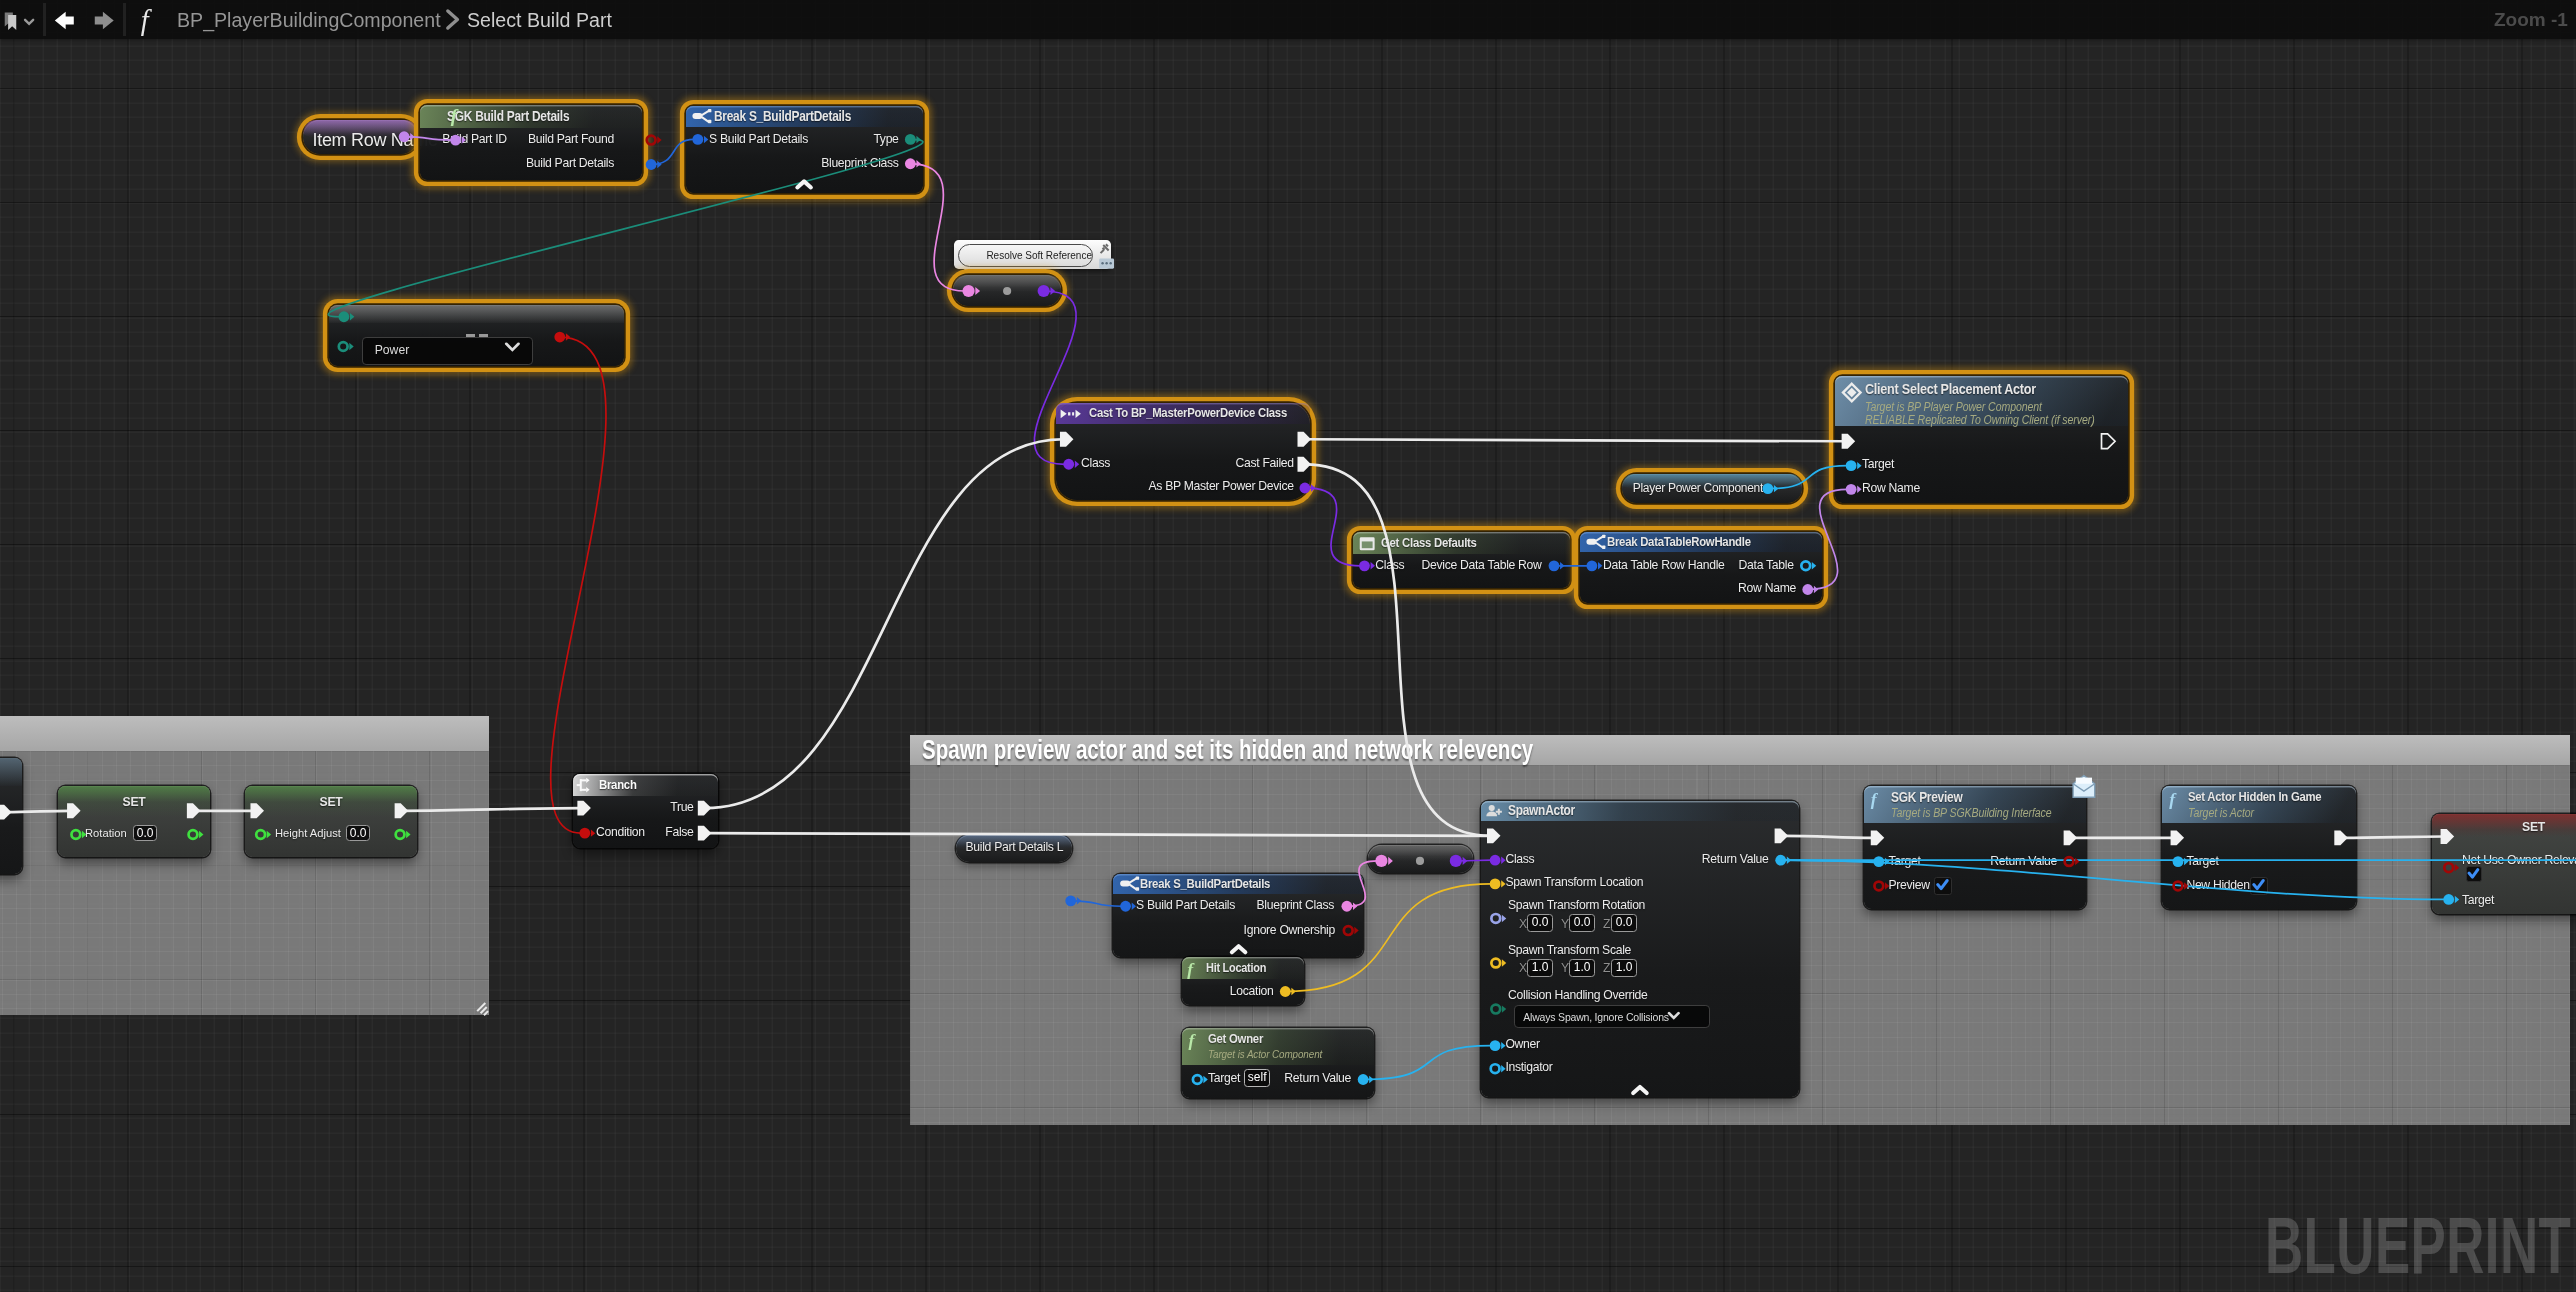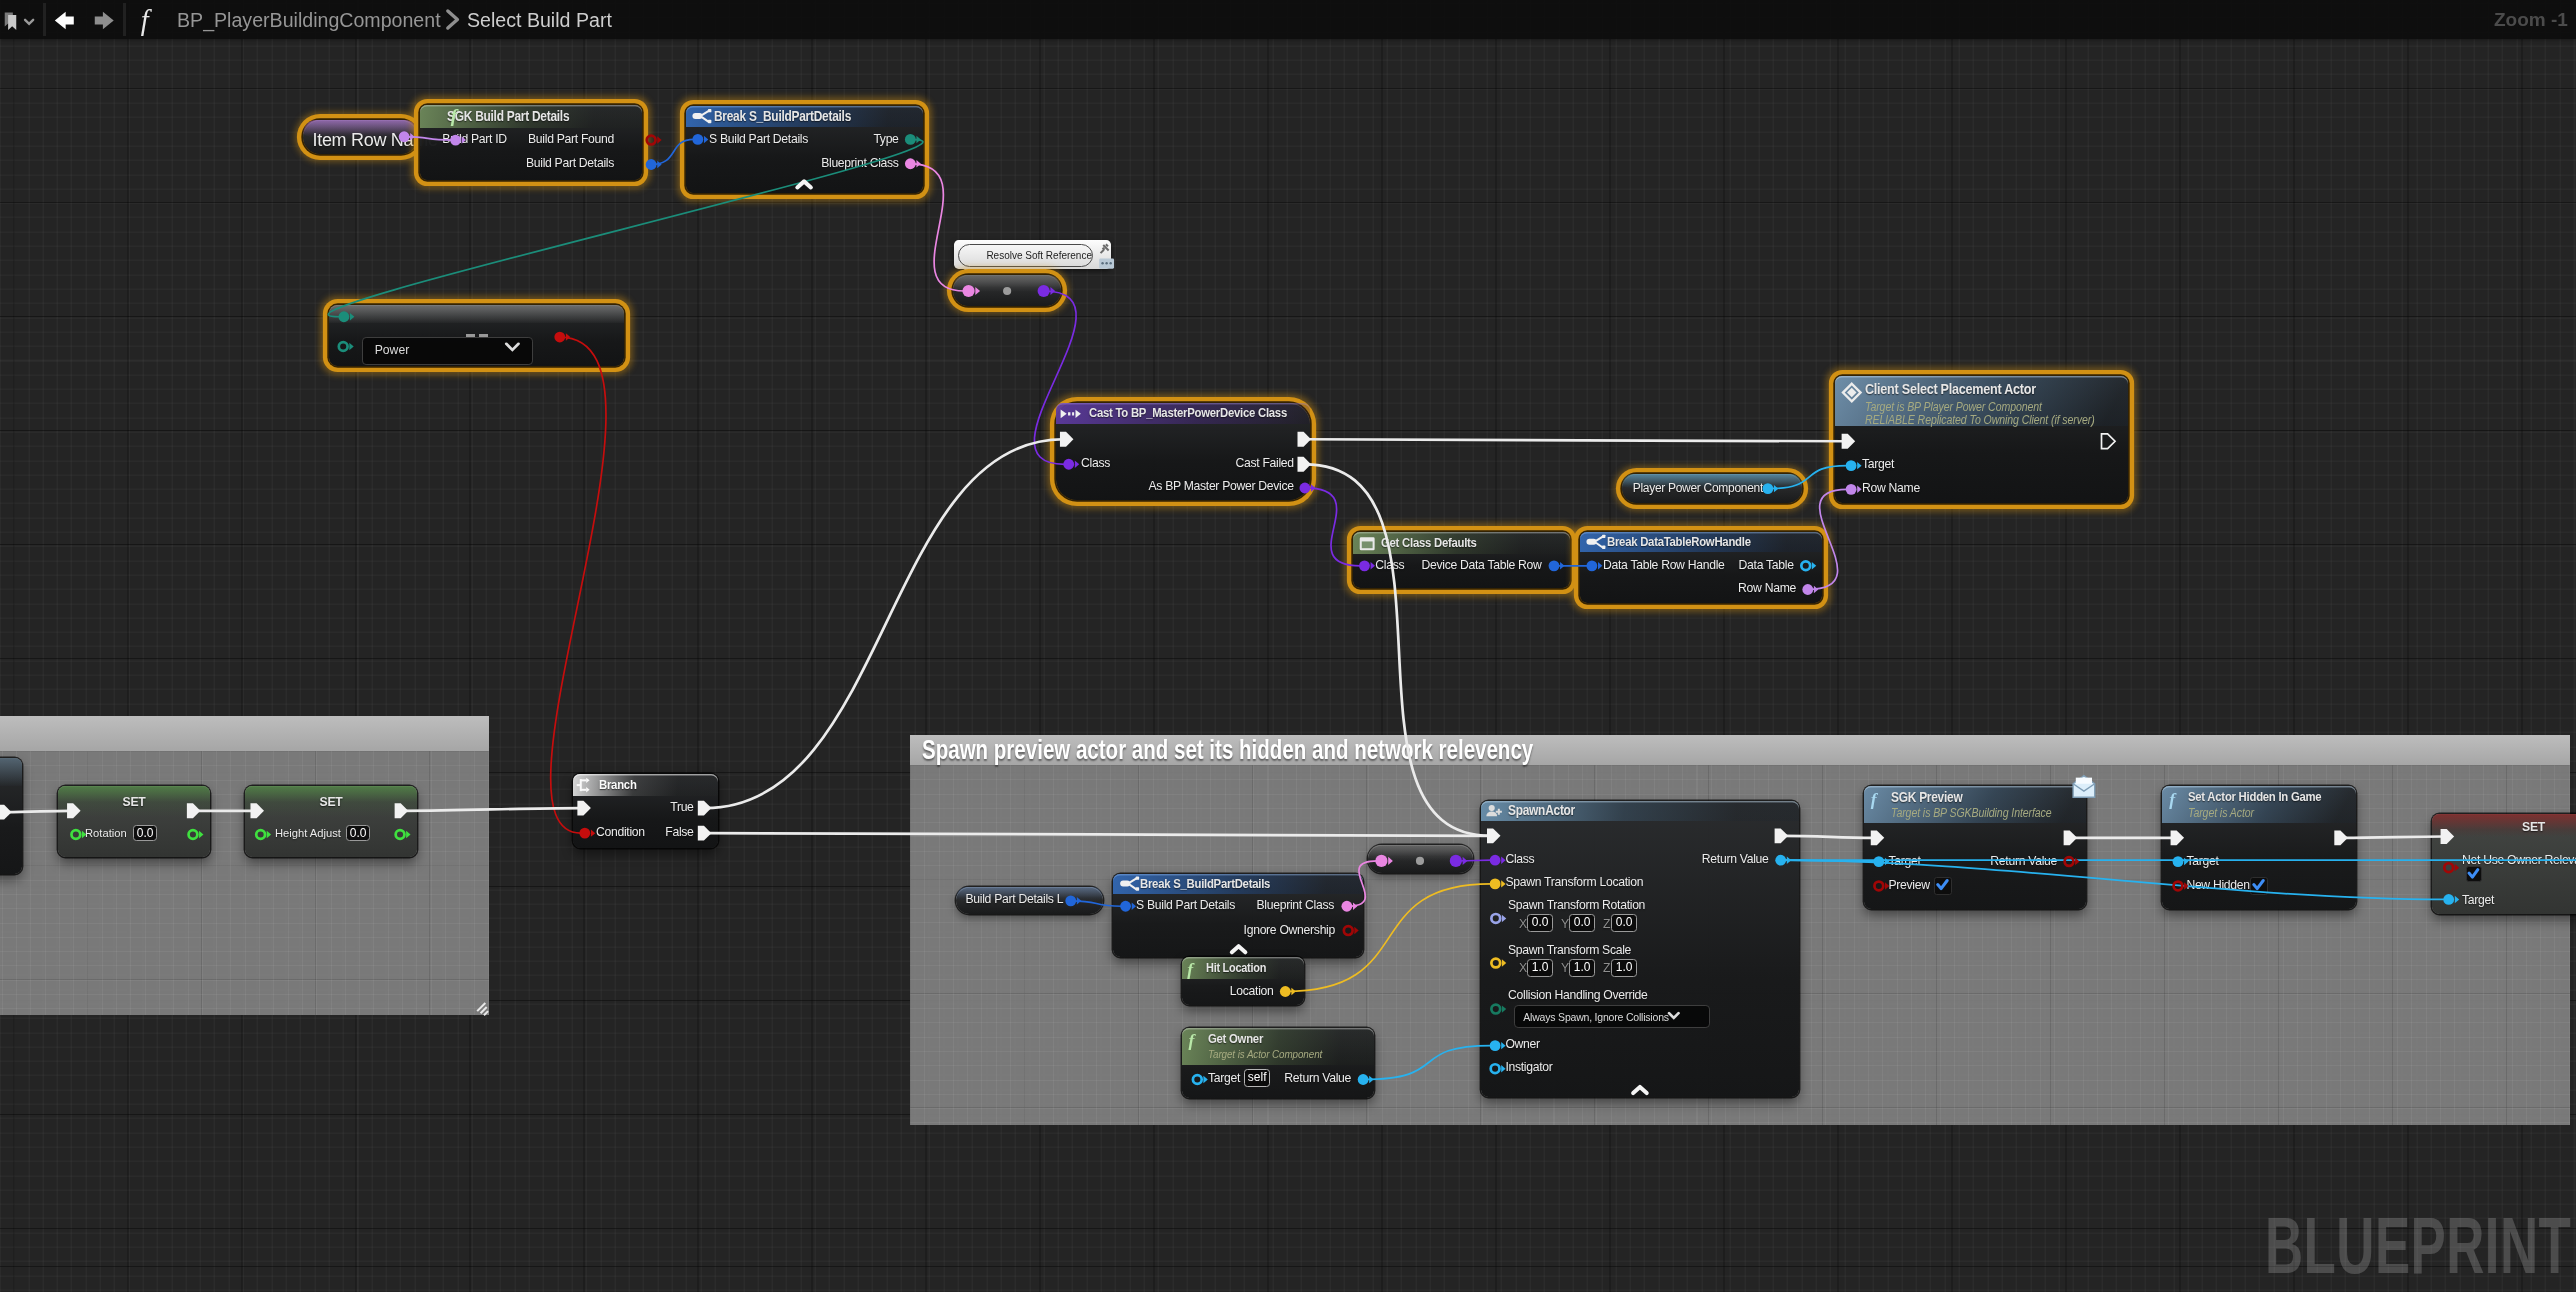--- a/index.html
+++ b/index.html
@@ -197,21 +197,21 @@
       <div style="position:absolute;left:8.8px;top:4.7px;font-size:10.5px;letter-spacing:-0.2px;">Always Spawn, Ignore Collisions</div>
     </div>
     <div class="lab" style="left:24.4px;top:236px;">Owner</div>
     <div class="lab" style="left:24.4px;top:259px;">Instigator</div>
   </div>
 
   <div class="pill" style="left:1368px;top:845px;width:105px;height:28.4px;">
     <div class="sheen" style="background:linear-gradient(180deg,rgba(120,120,120,0.45),transparent);"></div>
   </div>
 
-  <div class="pill" style="left:956px;top:887px;width:147px;height:27px;">
+  <div class="pill" style="left:956px;top:835px;width:116px;height:27px;">
     <div class="sheen" style="background:linear-gradient(180deg,rgba(90,135,200,0.4),rgba(50,70,100,0.1) 80%,transparent);"></div>
     <div class="lab" style="left:9.5px;top:5.4px;">Build Part Details L</div>
   </div>
 
   <div class="node" style="left:1113px;top:874px;width:250px;height:83px;">
     <div class="hdr" style="height:20.3px;background:linear-gradient(95deg,rgba(50,102,175,0.98),rgba(36,72,124,0.62) 50%,rgba(22,36,58,0.3) 85%);box-shadow:inset 0 1.4px 0 rgba(160,200,255,0.35);"></div>
     <div class="title" style="left:27px;top:2px;font-size:13.5px;">Break S_BuildPartDetails</div>
     <div class="lab" style="left:23px;top:24.4px;">S Build Part Details</div>
     <div class="lab" style="right:29px;top:24.4px;">Blueprint Class</div>
     <div class="lab" style="right:28px;top:49px;">Ignore Ownership</div>

